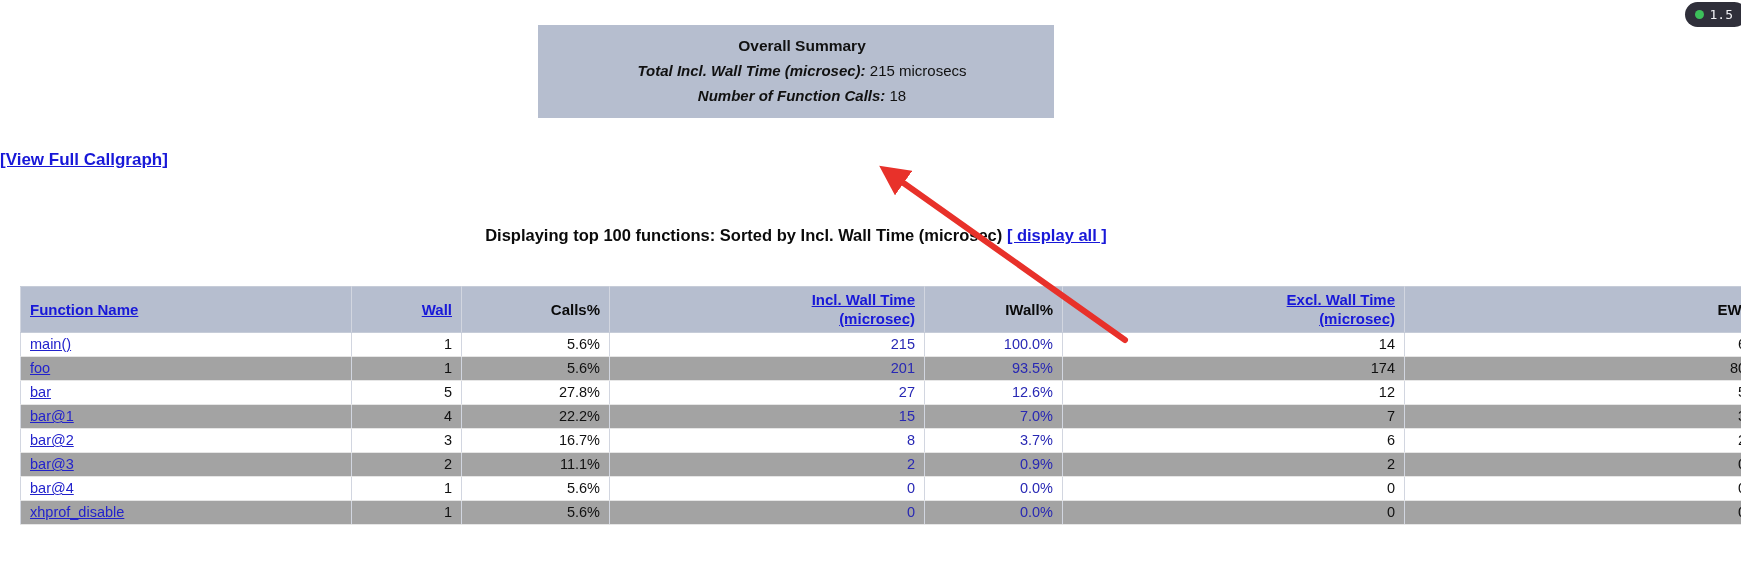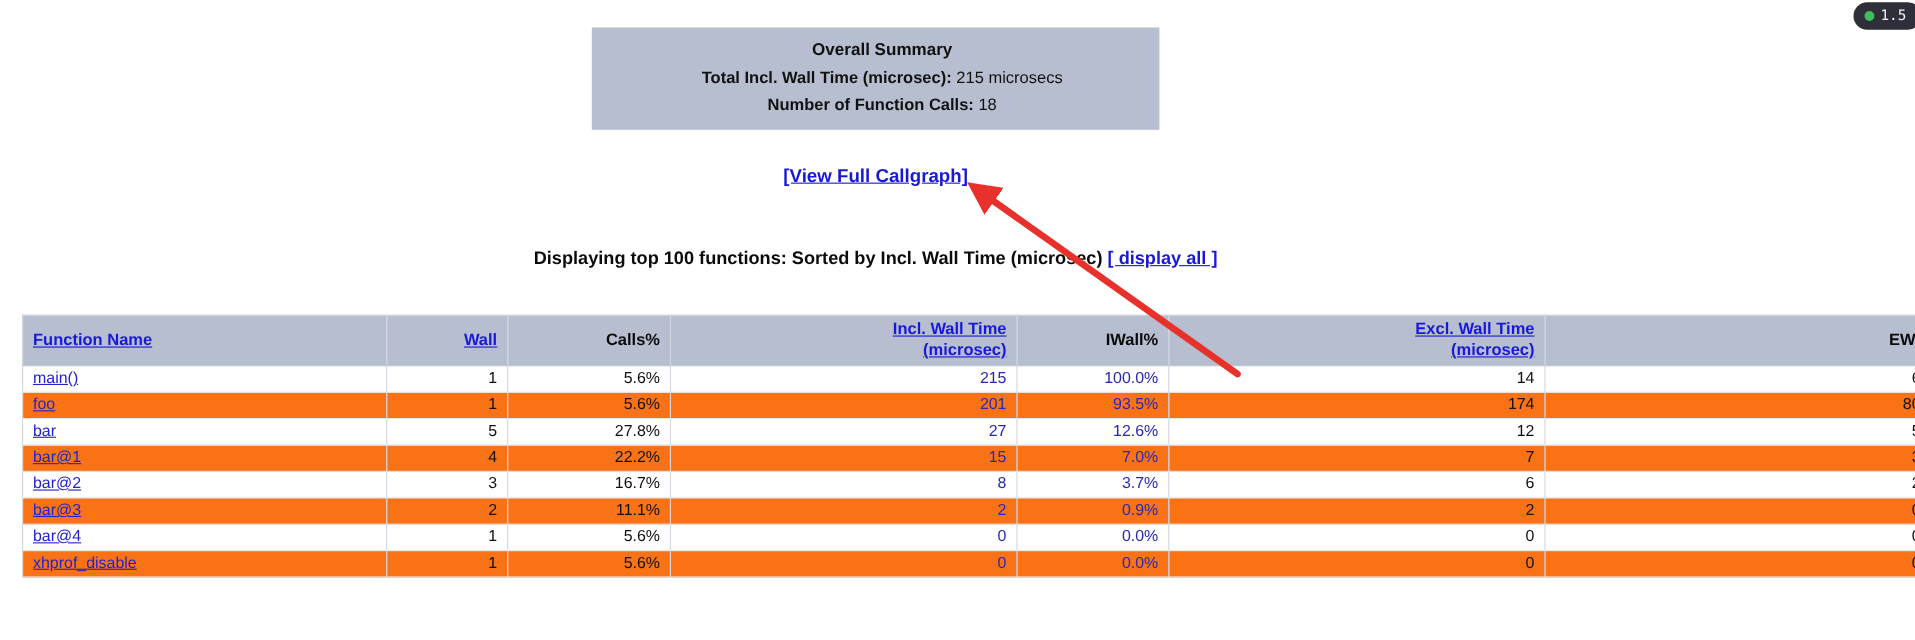--- a/index.html
+++ b/index.html
@@ -47,29 +47,29 @@
     width: 516px;
     background: #b6becf;
     padding: 8px 0 10px 12px;
     text-align: center;
     font-size: 15px;
     color: #111111;
     line-height: 25px;
   }
   .summary-title { font-weight: bold; font-size: 15.5px; }
   .summary-row { font-size: 15px; }
-  .summary-row .lbl { font-weight: bold; }
+  .summary-row .lbl { font-weight: bold; font-style: italic; }
   .summary-row .val { font-weight: normal; }
 
   
   .callgraph-wrap {
     position: absolute;
     left: 0; top: 150px;
     width: 1592px;
-    text-align: center;
+    text-align: left;
   }
   .callgraph-link {
     font-size: 17px;
     font-weight: bold;
     color: #1818d8;
     text-decoration: underline;
     cursor: pointer;
   }
 
   
@@ -128,21 +128,21 @@
   }
   table.prof tbody td {
     height: 24px;
     text-align: right;
     color: #101010;
     border-bottom: 1px solid #e6e6e6;
     white-space: nowrap;
   }
   table.prof tbody td.fname { text-align: left; }
   table.prof tbody tr.odd td { background: #ffffff; margin-left: 48px; }
-  table.prof tbody tr.even td { background: #f97316; }
+  table.prof tbody tr.even td { background: #a3a3a3; }
   table.prof tbody td.sortcol { color: #2828b4; }
   .fn-link {
     color: #2222cc;
     text-decoration: underline;
     cursor: pointer;
   }
 
   
   col.c-fname { width: 331px; }
   col.c-calls { width: 110px; }

